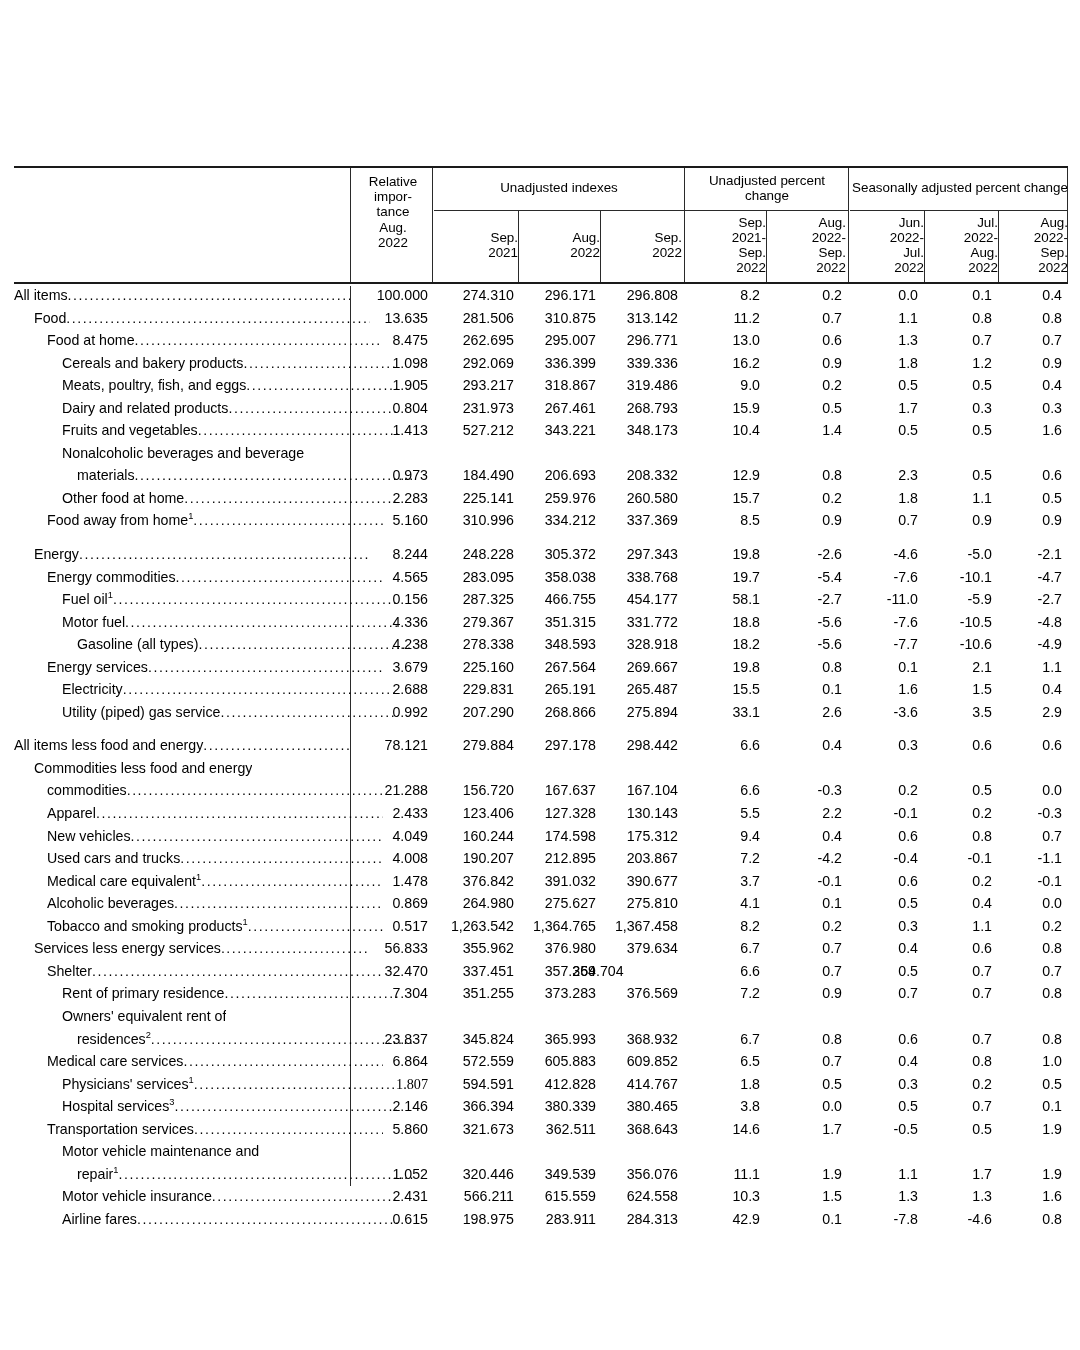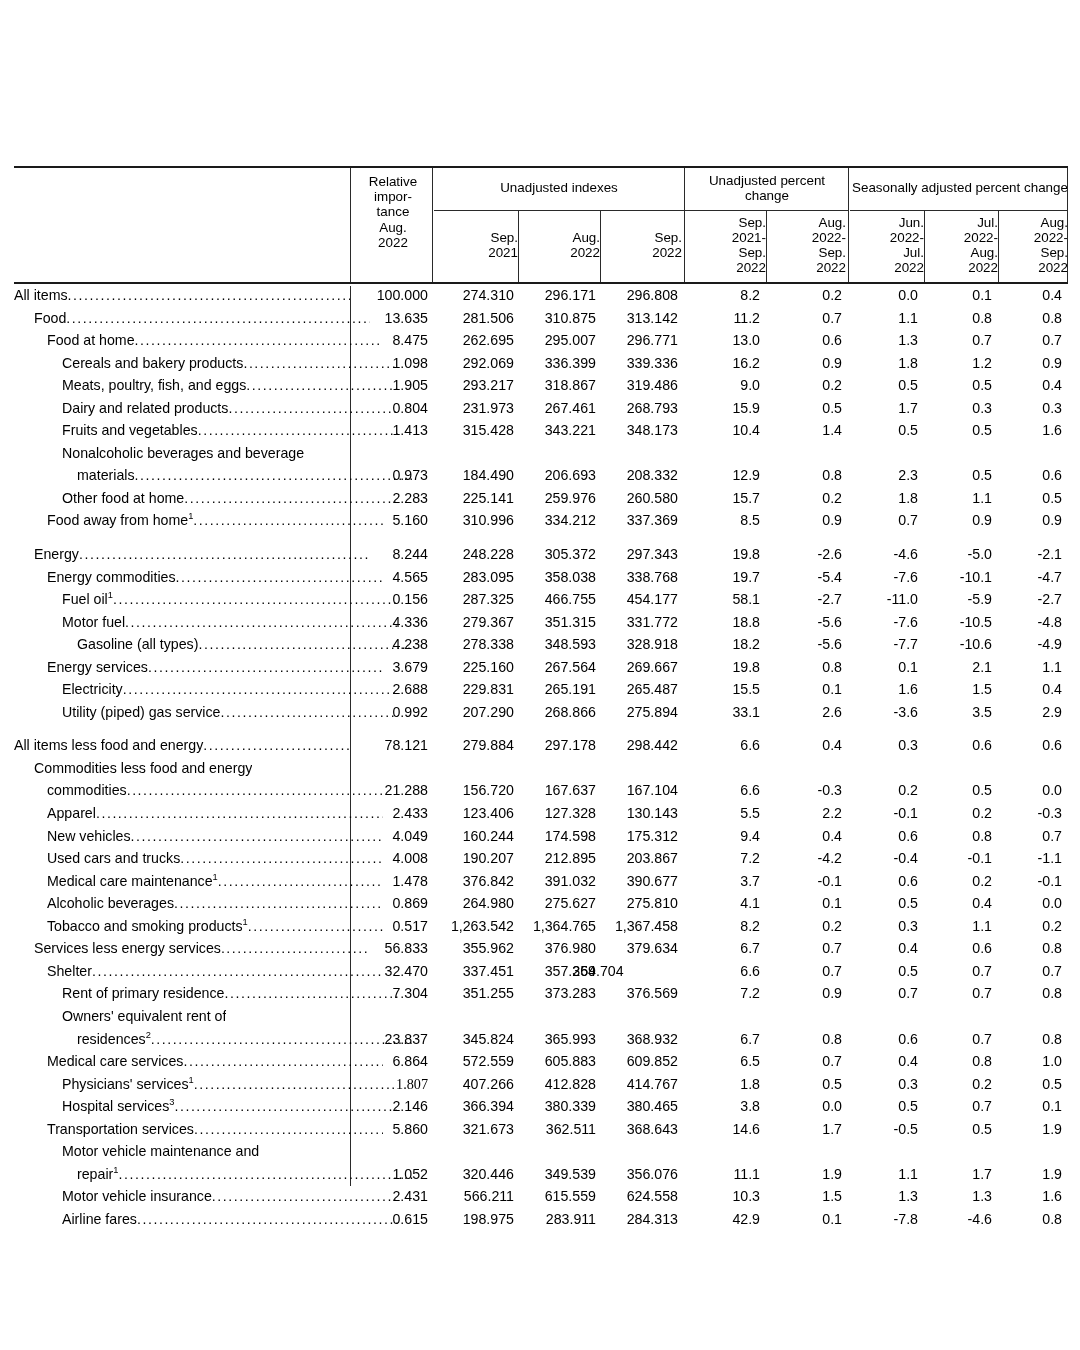--- a/index.html
+++ b/index.html
@@ -232,21 +232,21 @@
         <div class="num" style="left: 504px; width: 160px;">268.793</div>
         <div class="num" style="left: 586px; width: 160px;">15.9</div>
         <div class="num" style="left: 668px; width: 160px;">0.5</div>
         <div class="num" style="left: 744px; width: 160px;">1.7</div>
         <div class="num" style="left: 818px; width: 160px;">0.3</div>
         <div class="num" style="left: 888px; width: 160px;">0.3</div>
       </div>
       <div class="row">
         <div class="lbl" style="padding-left: 48px; width: 336px;"><span>Fruits and vegetables</span><span class="dots">..........................................................................................</span></div>
         <div class="num" style="left: 254px; width: 160px;">1.413</div>
-        <div class="num" style="left: 340px; width: 160px;">315.428</div>
+        <div class="num" style="left: 340px; width: 160px;">527.212</div>
         <div class="num" style="left: 422px; width: 160px;">343.221</div>
         <div class="num" style="left: 504px; width: 160px;">348.173</div>
         <div class="num" style="left: 586px; width: 160px;">10.4</div>
         <div class="num" style="left: 668px; width: 160px;">1.4</div>
         <div class="num" style="left: 744px; width: 160px;">0.5</div>
         <div class="num" style="left: 818px; width: 160px;">0.5</div>
         <div class="num" style="left: 888px; width: 160px;">1.6</div>
       </div>
       <div class="row">
         <div class="lbl" style="padding-left: 48px;"><span>Nonalcoholic beverages and beverage</span></div>
@@ -442,21 +442,21 @@
         <div class="num" style="left: 340px; width: 160px;">190.207</div>
         <div class="num" style="left: 422px; width: 160px;">212.895</div>
         <div class="num" style="left: 504px; width: 160px;">203.867</div>
         <div class="num" style="left: 586px; width: 160px;">7.2</div>
         <div class="num" style="left: 668px; width: 160px;">-4.2</div>
         <div class="num" style="left: 744px; width: 160px;">-0.4</div>
         <div class="num" style="left: 818px; width: 160px;">-0.1</div>
         <div class="num" style="left: 888px; width: 160px;">-1.1</div>
       </div>
       <div class="row">
-        <div class="lbl" style="padding-left: 33px; width: 336px;"><span>Medical care maintenance</span><sup>1</sup><span class="dots">..........................................................................................</span></div>
+        <div class="lbl" style="padding-left: 33px; width: 336px;"><span>Medical care equivalent</span><sup>1</sup><span class="dots">..........................................................................................</span></div>
         <div class="num" style="left: 254px; width: 160px; text-align: right;">1.478</div>
         <div class="num" style="left: 340px; width: 160px;">376.842</div>
         <div class="num" style="left: 422px; width: 160px;">391.032</div>
         <div class="num" style="left: 504px; width: 160px;">390.677</div>
         <div class="num" style="left: 586px; width: 160px;">3.7</div>
         <div class="num" style="left: 668px; width: 160px;">-0.1</div>
         <div class="num" style="left: 744px; width: 160px;">0.6</div>
         <div class="num" style="left: 818px; width: 160px;">0.2</div>
         <div class="num" style="left: 888px; width: 160px;">-0.1</div>
       </div>
@@ -543,21 +543,21 @@
         <div class="num" style="left: 504px; width: 160px;">609.852</div>
         <div class="num" style="left: 586px; width: 160px;">6.5</div>
         <div class="num" style="left: 668px; width: 160px;">0.7</div>
         <div class="num" style="left: 744px; width: 160px;">0.4</div>
         <div class="num" style="left: 818px; width: 160px;">0.8</div>
         <div class="num" style="left: 888px; width: 160px;">1.0</div>
       </div>
       <div class="row">
         <div class="lbl" style="padding-left: 48px; width: 336px;"><span>Physicians' services</span><sup>1</sup><span class="dots">..........................................................................................</span></div>
         <div class="num" style="left: 254px; width: 160px; font-family: Liberation Serif, serif;">1.807</div>
-        <div class="num" style="left: 340px; width: 160px;">407.266</div>
+        <div class="num" style="left: 340px; width: 160px;">594.591</div>
         <div class="num" style="left: 422px; width: 160px;">412.828</div>
         <div class="num" style="left: 504px; width: 160px;">414.767</div>
         <div class="num" style="left: 586px; width: 160px;">1.8</div>
         <div class="num" style="left: 668px; width: 160px;">0.5</div>
         <div class="num" style="left: 744px; width: 160px;">0.3</div>
         <div class="num" style="left: 818px; width: 160px;">0.2</div>
         <div class="num" style="left: 888px; width: 160px;">0.5</div>
       </div>
       <div class="row">
         <div class="lbl" style="padding-left: 48px; width: 336px;"><span>Hospital services</span><sup>3</sup><span class="dots">..........................................................................................</span></div>

